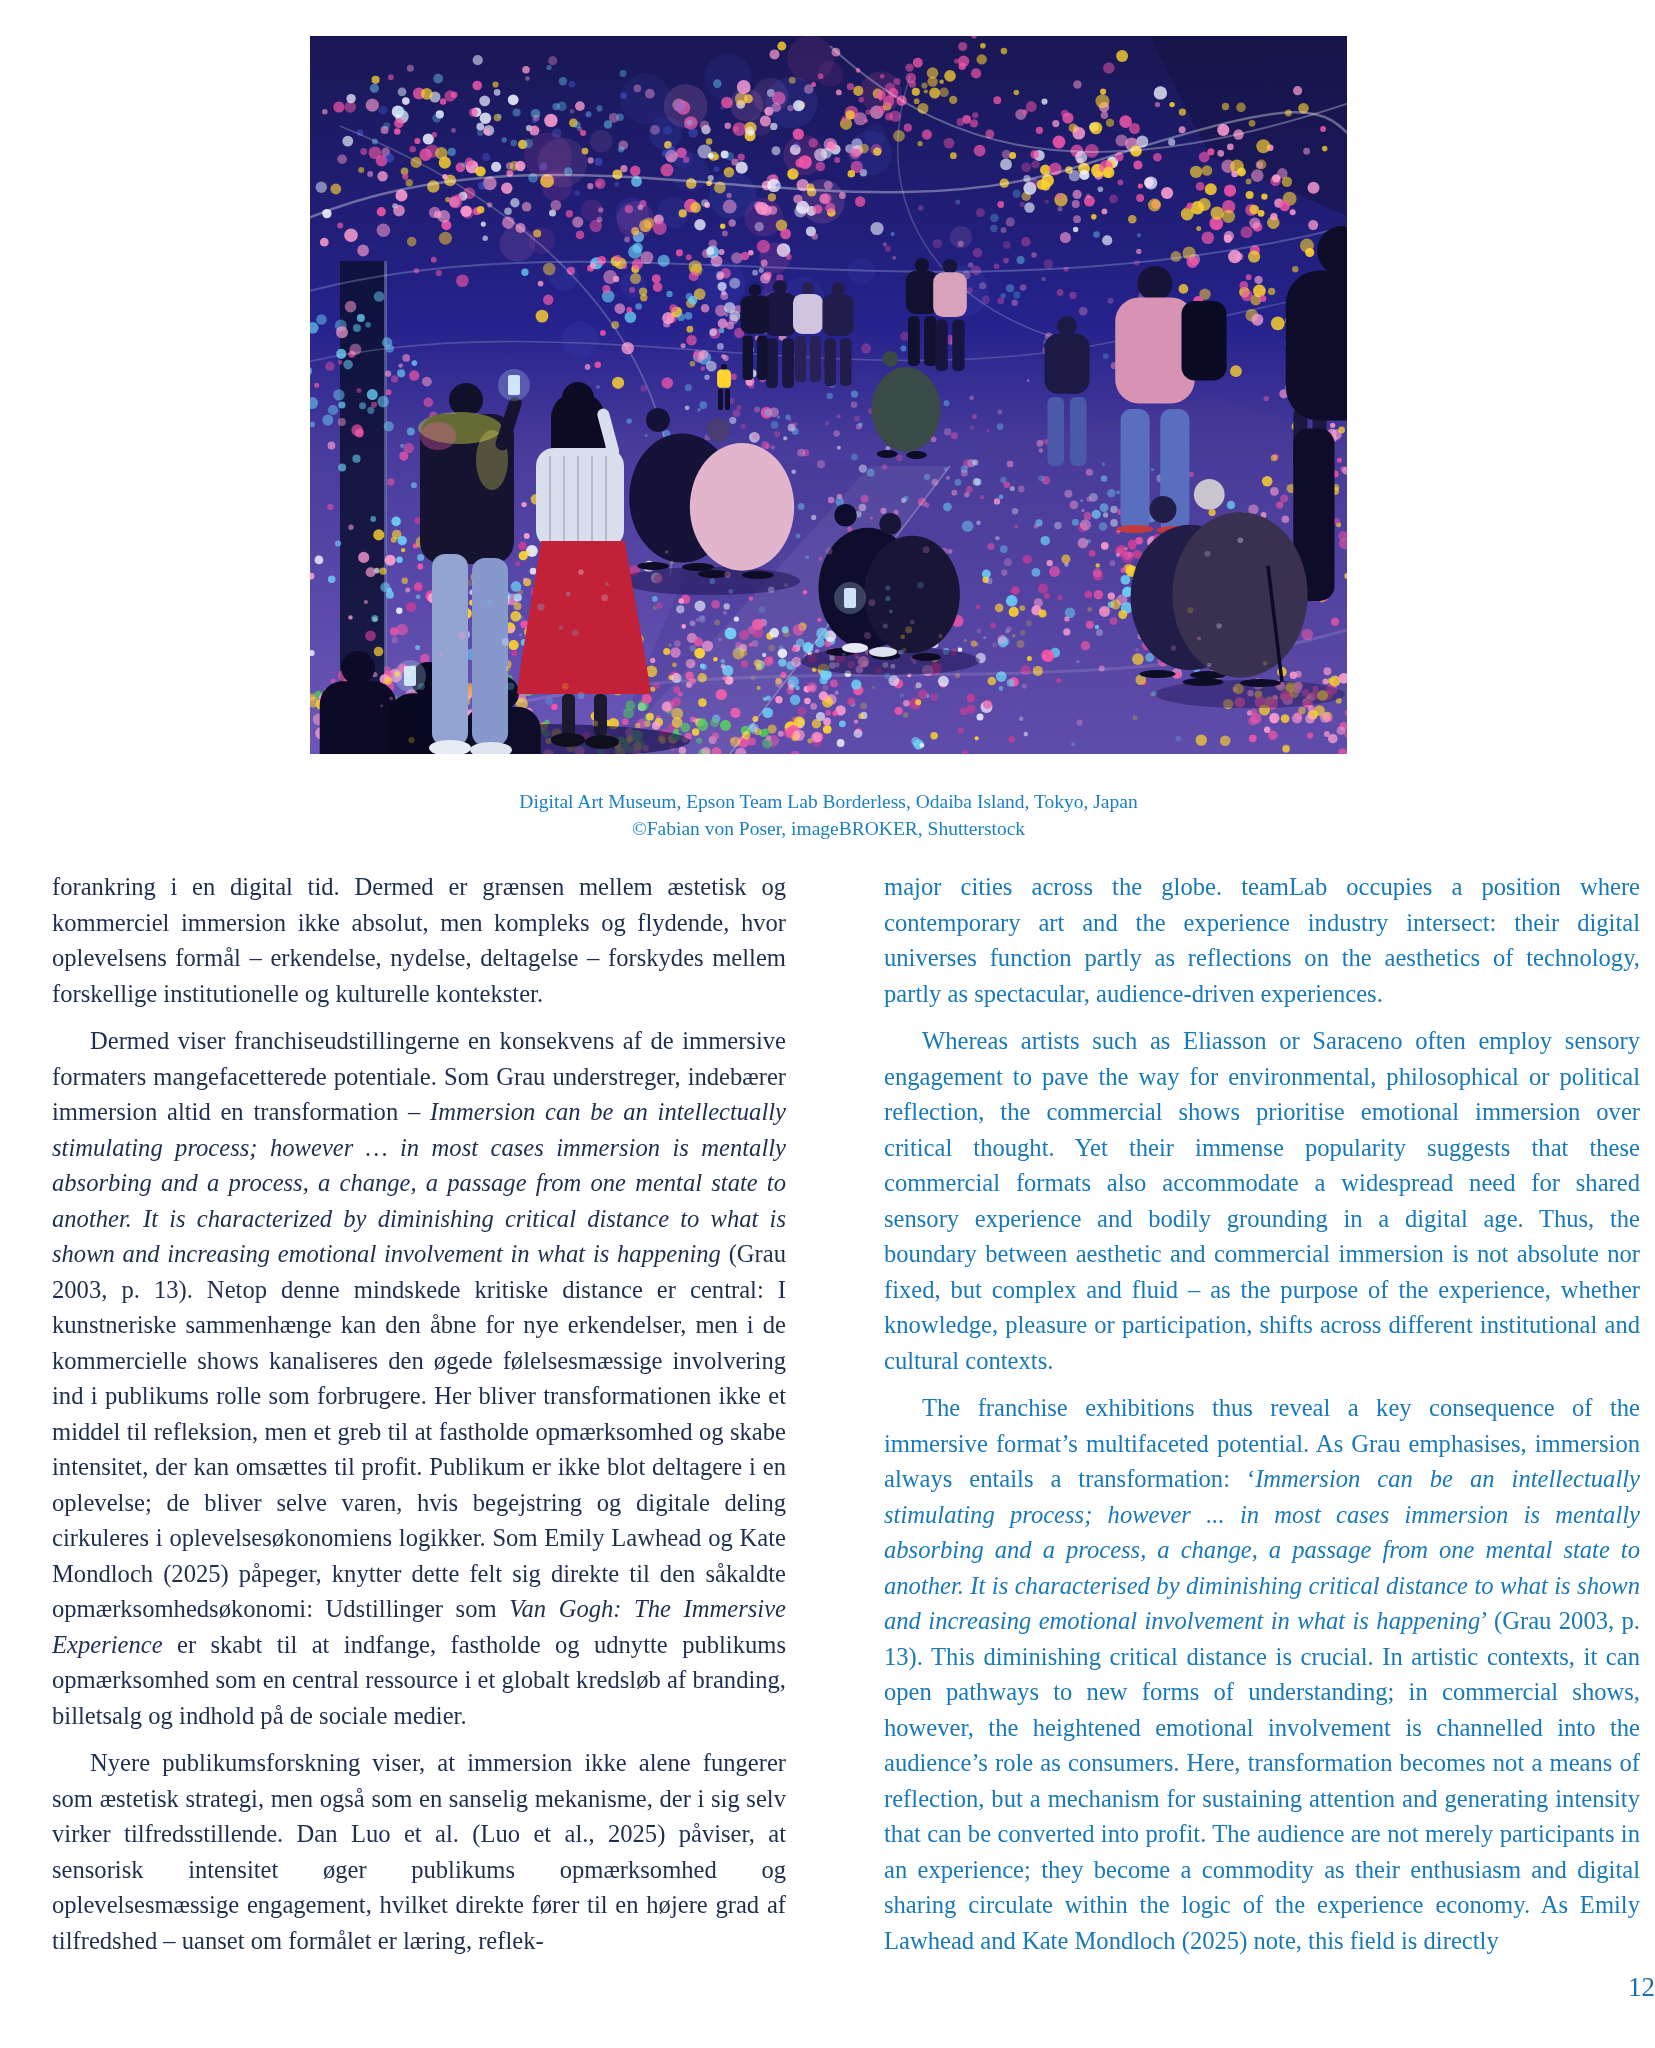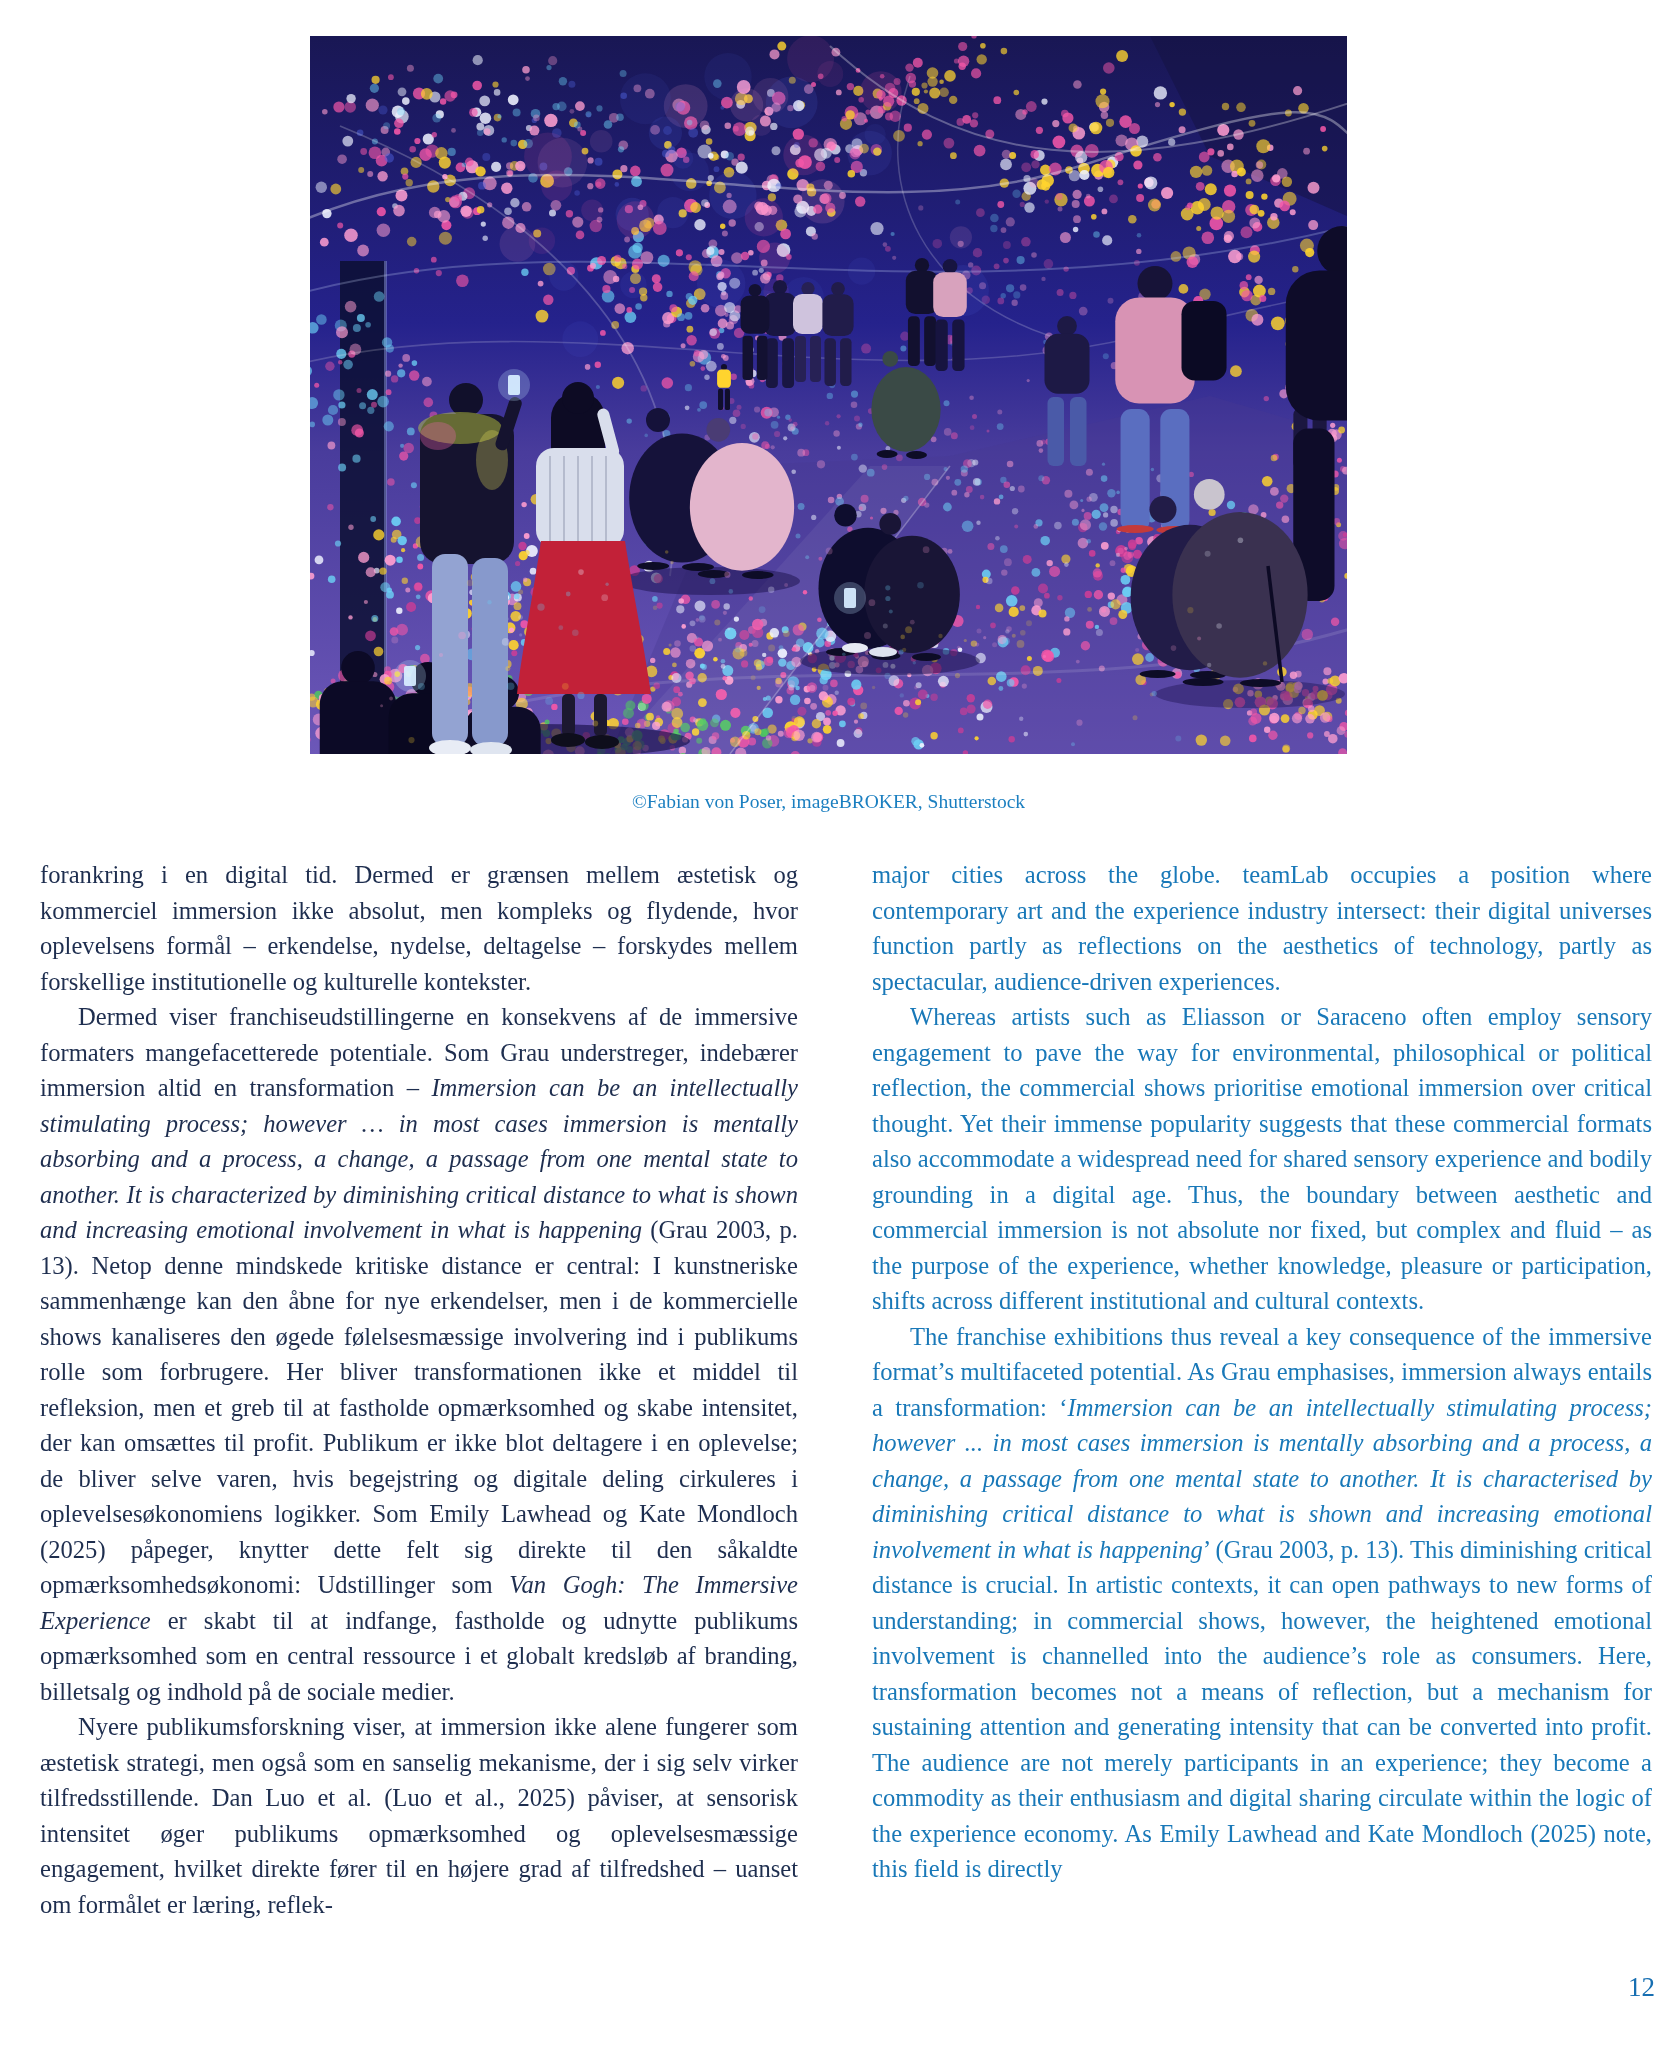--- a/index.html
+++ b/index.html
@@ -19,21 +19,21 @@
     position:absolute;left:310px;top:788px;width:1037px;
     text-align:center;
     font-size:19.5px;line-height:27px;
     color:var(--caption,#1b7fc0);
   }
   .col{
     position:absolute;top:857px;
     font-size:24.6px;line-height:35.5px;
     text-align:justify;
   }
-  .col p{margin:0;padding:0;}
+  .col p{margin:12px;padding:0;}
   .col p.indent{text-indent:38px;}
   .col-left{left:40px;width:758px;color:var(--left-text,#1e2e4f);}
   .col-right{left:872px;width:780px;color:var(--right-text,#1878b8);}
   .col em{}
   .page-number{
     position:absolute;left:0;top:1972px;width:1655px;
     text-align:right;font-size:27px;
     color:var(--page-number,#176fb2);
   }
 </style>
@@ -2495,20 +2495,21 @@
             <circle cx="674.7" cy="601.7" r="1.6" fill="#ff9fd0" opacity="0.35"></circle>
             <circle cx="557.5" cy="599.4" r="3.5" fill="#ff9fd0" opacity="0.23"></circle>
             <circle cx="484.0" cy="682.6" r="2.5" fill="#ffd42e" opacity="0.20"></circle>
             <circle cx="200.7" cy="650.3" r="3.8" fill="#6cd0f5" opacity="0.29"></circle>
             <circle cx="553.7" cy="669.9" r="3.4" fill="#ffd42e" opacity="0.25"></circle>
             <circle cx="428.2" cy="613.1" r="3.5" fill="#6cd0f5" opacity="0.24"></circle>
           </g>
       </svg>
     </div>
     <figcaption class="caption">
+      <div>Digital Art Museum, Epson Team Lab Borderless, Odaiba Island, Tokyo, Japan</div>
       <div>©Fabian von Poser, imageBROKER, Shutterstock</div>
     </figcaption>
   </figure>
 
   <div class="col col-left" lang="da">
     <p><span>forankring i en digital tid. Dermed er grænsen mellem æstetisk og kommerciel immersion ikke absolut, men kompleks og flydende, hvor oplevelsens formål – erkendelse, nydelse, deltagelse – forskydes mellem forskellige institutionelle og kulturelle kontekster.</span></p>
     <p class="indent"><span>Dermed viser franchiseudstillingerne en konsekvens af de immersive formaters mangefacetterede potentiale. Som Grau understreger, indebærer immersion altid en transformation – </span><em>Immersion can be an intellectually stimulating process; however … in most cases immersion is mentally absorbing and a process, a change, a passage from one mental state to another. It is characterized by diminishing critical distance to what is shown and increasing emotional involvement in what is happening</em><span> (Grau 2003, p. 13). Netop denne mindskede kritiske distance er central: I kunstneriske sammenhænge kan den åbne for nye erkendelser, men i de kommercielle shows kanaliseres den øgede følelsesmæssige involvering ind i publikums rolle som forbrugere. Her bliver transformationen ikke et middel til refleksion, men et greb til at fastholde opmærksomhed og skabe intensitet, der kan omsættes til profit. Publikum er ikke blot deltagere i en oplevelse; de bliver selve varen, hvis begejstring og digitale deling cirkuleres i oplevelsesøkonomiens logikker. Som Emily Lawhead og Kate Mondloch (2025) påpeger, knytter dette felt sig direkte til den såkaldte opmærksomhedsøkonomi: Udstillinger som </span><em>Van Gogh: The Immersive Experience</em><span> er skabt til at indfange, fastholde og udnytte publikums opmærksomhed som en central ressource i et globalt kredsløb af branding, billetsalg og indhold på de sociale medier.</span></p>
     <p class="indent"><span>Nyere publikumsforskning viser, at immersion ikke alene fungerer som æstetisk strategi, men også som en sanselig mekanisme, der i sig selv virker tilfredsstillende. Dan Luo et al. (Luo et al., 2025) påviser, at sensorisk intensitet øger publikums opmærksomhed og oplevelsesmæssige engagement, hvilket direkte fører til en højere grad af tilfredshed – uanset om formålet er læring, reflek-</span></p>
   </div>
 

